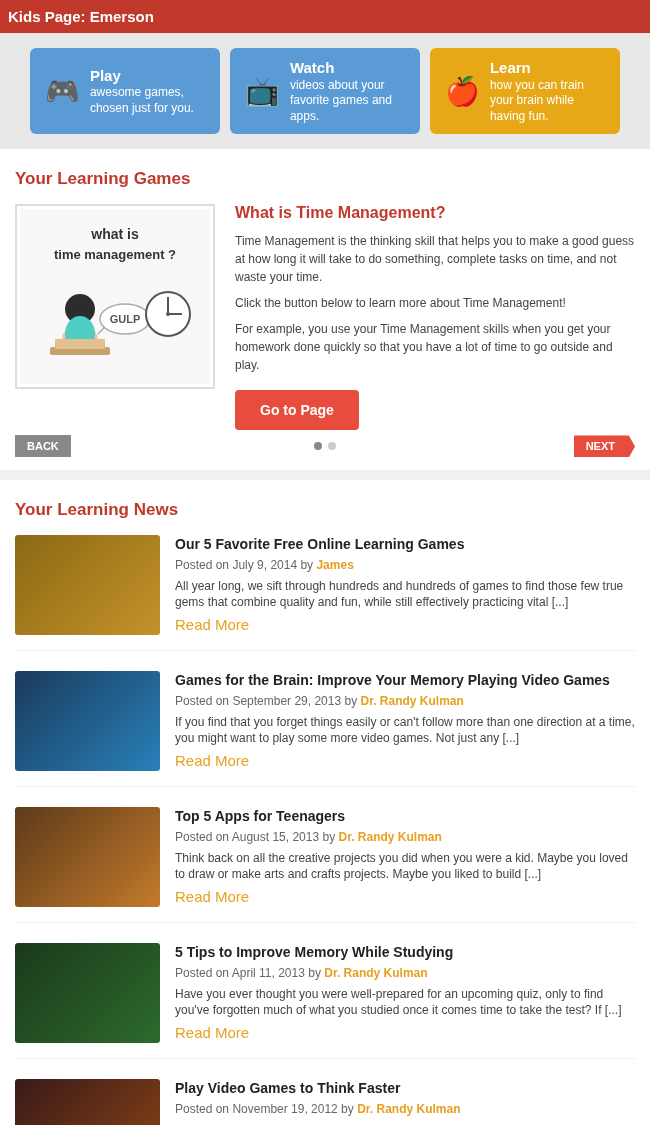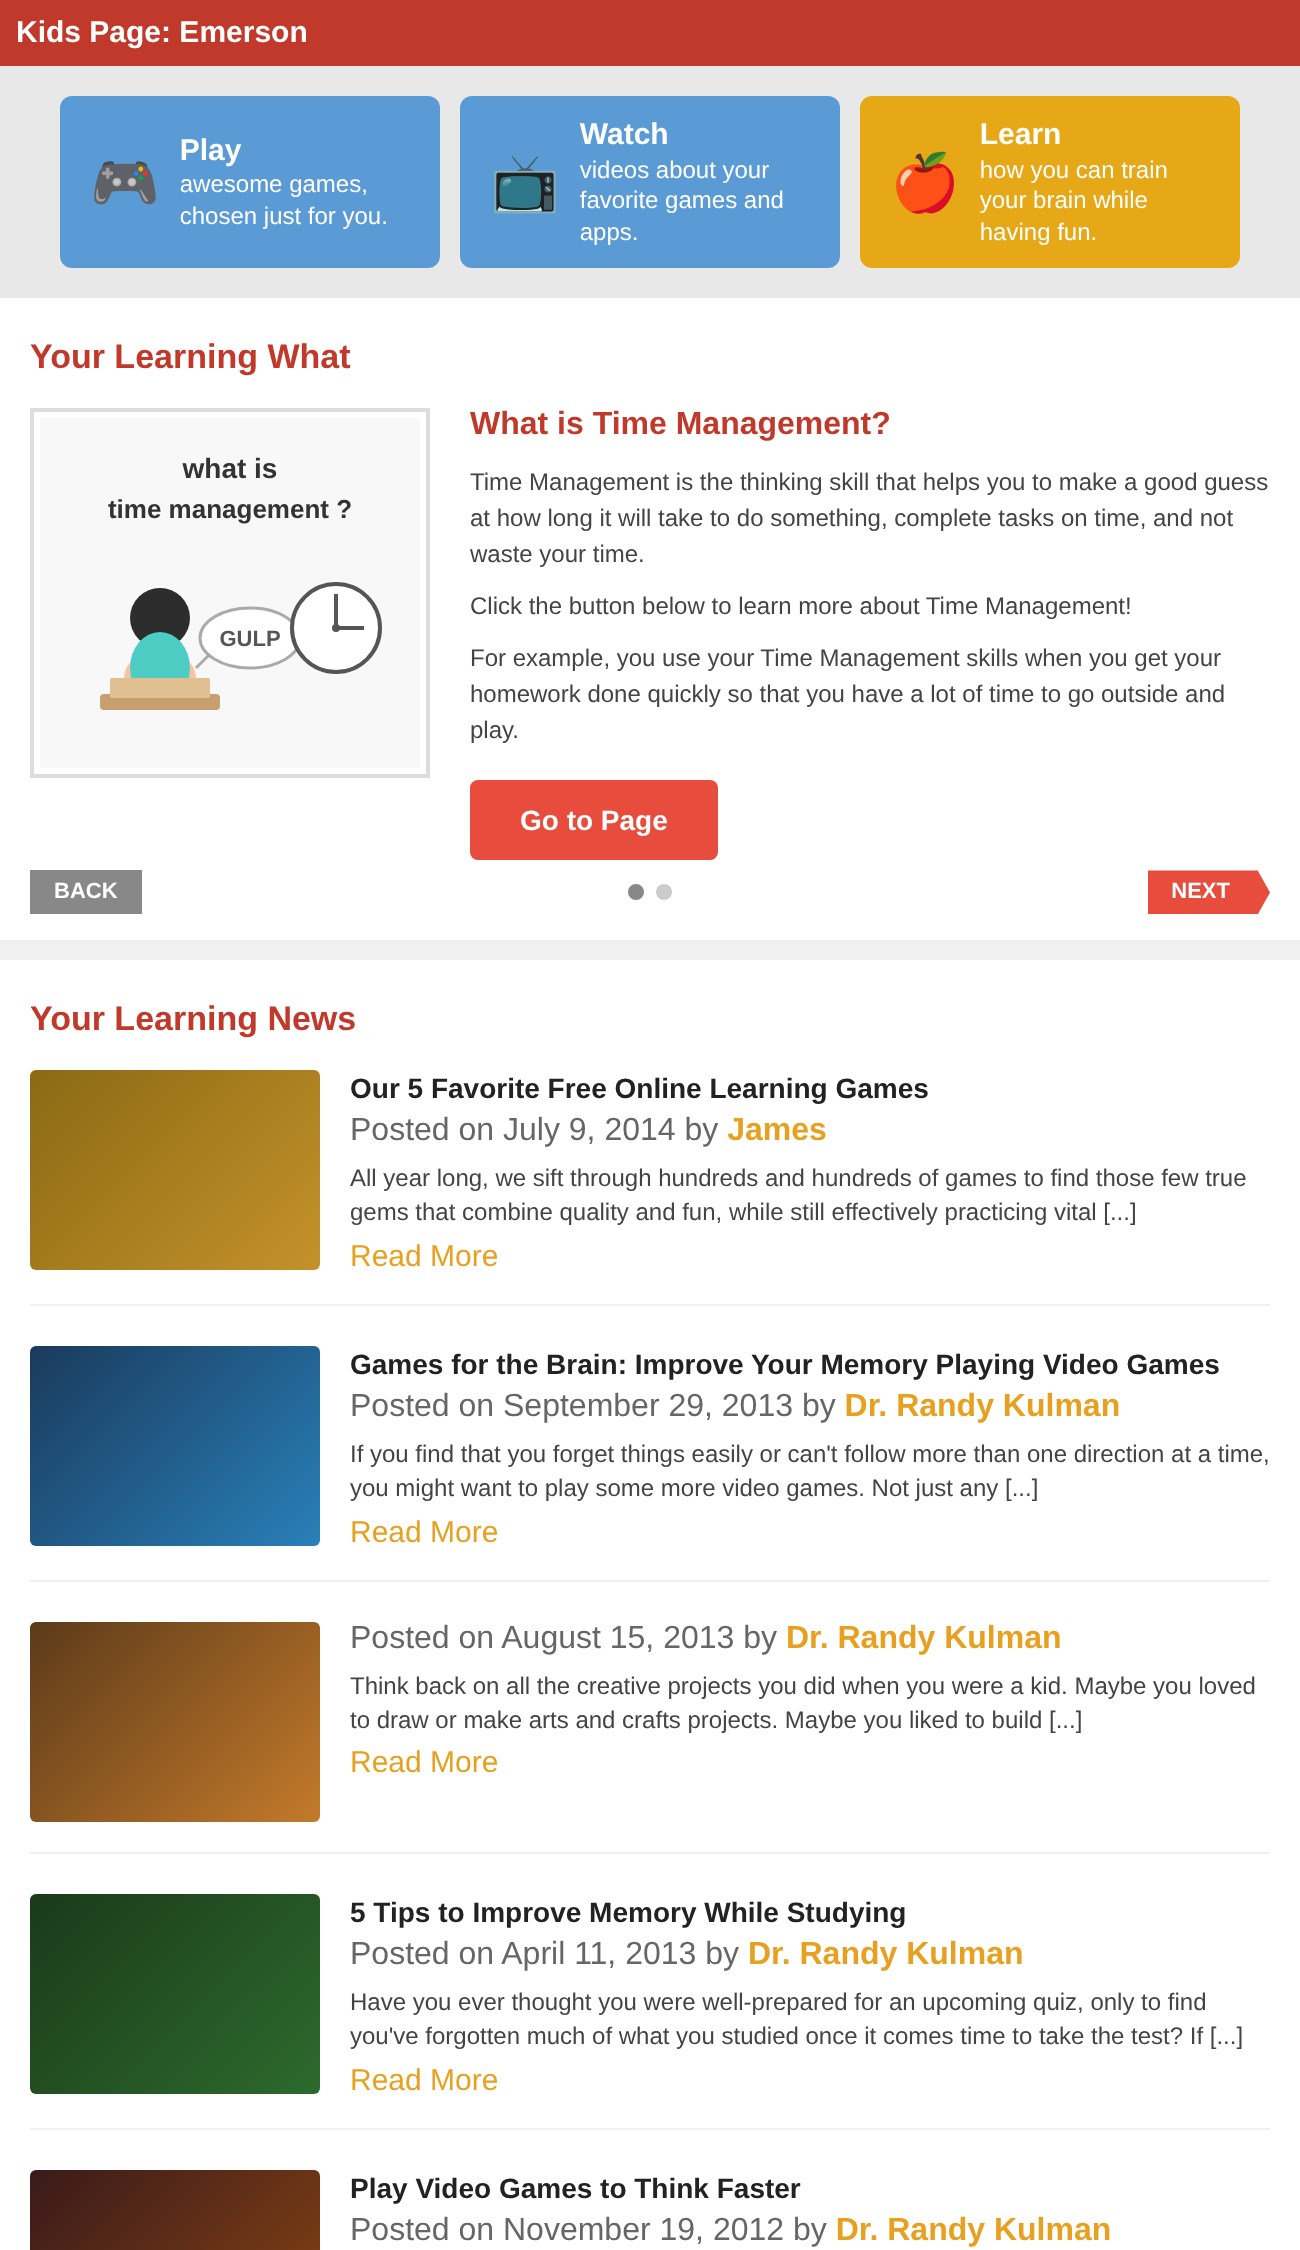--- a/index.html
+++ b/index.html
@@ -171,21 +171,21 @@
     .thumb-4 { background: linear-gradient(135deg, #1a3a1a, #2d6a2d); }
     .thumb-5 { background: linear-gradient(135deg, #3a1a1a, #8B4513); }
     .news-content h4 {
       font-size: 14px;
       font-weight: bold;
       color: #222;
       margin-bottom: 4px;
       line-height: 1.3;
     }
     .news-meta {
-      font-size: 16px;
+      font-size: 12px;
       color: #666;
       margin-bottom: 6px;
     }
     .news-meta .author {
       color: #e8a020;
       font-weight: bold;
     }
     .news-excerpt {
       font-size: 12px;
       color: #444;
@@ -230,21 +230,21 @@
   <div class="action-btn learn">
     <div class="icon-area">🍎</div>
     <div class="btn-text">
       <strong>Learn</strong>
       <div>how you can train your brain while having fun.</div>
     </div>
   </div>
 </div>
 
 <div class="learning-pages">
-  <div class="section-title">Your Learning What</div>
+  <div class="section-title">Your Learning Games</div>
   <div class="lp-content">
     <div class="lp-image">
       <svg class="lp-svg" viewBox="0 0 190 175" xmlns="http://www.w3.org/2000/svg">
         <rect width="190" height="175" fill="#f8f8f8"></rect>
 
         <text x="95" y="30" text-anchor="middle" font-size="14" font-weight="bold" fill="#333">what is</text>
         <text x="95" y="50" text-anchor="middle" font-size="13" font-weight="bold" fill="#333">time management ?</text>
 
         <ellipse cx="60" cy="130" rx="18" ry="14" fill="#f5c5a0"></ellipse>
         <circle cx="60" cy="100" r="15" fill="#2c2c2c"></circle>
@@ -309,20 +309,21 @@
         </div>
         <div class="news-excerpt">If you find that you forget things easily or can't follow more than one direction at a time, you might want to play some more video games. Not just any [...]</div>
         <div class="read-more">Read More</div>
       </div>
     </div>
       <div class="news-item">
       <div class="news-thumb">
         <div class="thumb-placeholder thumb-3"></div>
       </div>
       <div class="news-content">
+        <h4>Top 5 Apps for Teenagers</h4>
         <div class="news-meta">
           Posted on August 15, 2013 by <span class="author">Dr. Randy Kulman</span>
         </div>
         <div class="news-excerpt">Think back on all the creative projects you did when you were a kid. Maybe you loved to draw or make arts and crafts projects. Maybe you liked to build [...]</div>
         <div class="read-more">Read More</div>
       </div>
     </div>
       <div class="news-item">
       <div class="news-thumb">
         <div class="thumb-placeholder thumb-4"></div>

